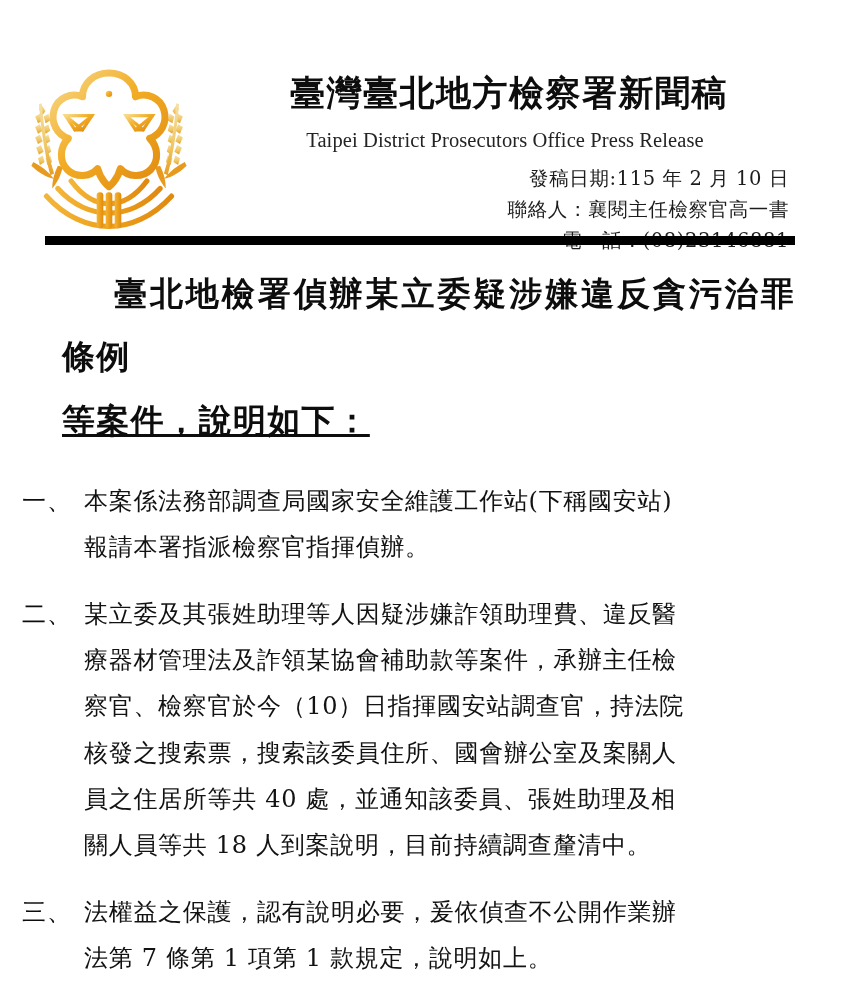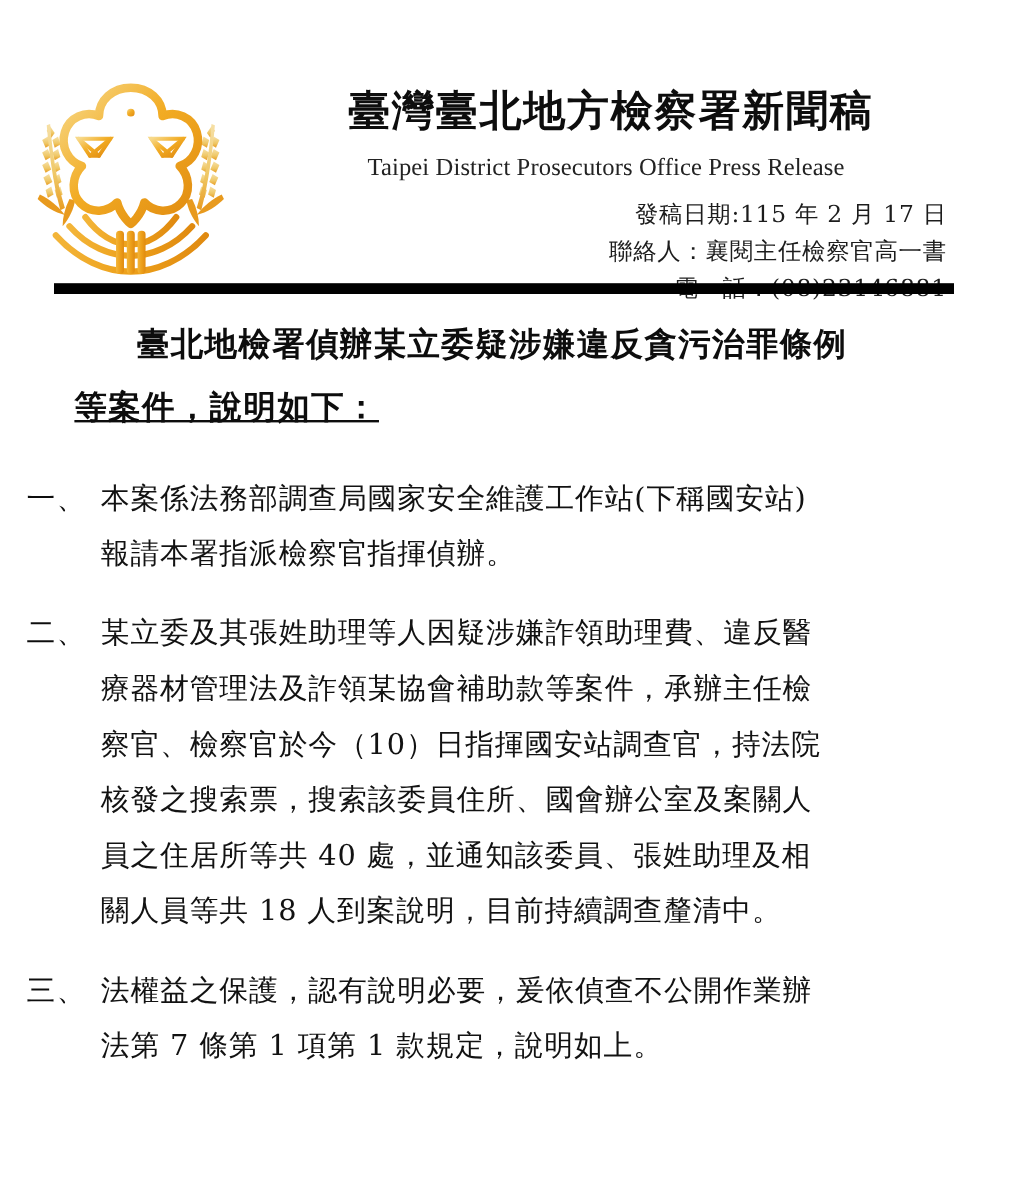--- a/index.html
+++ b/index.html
@@ -87,21 +87,21 @@
 
   
   .content {
     position: absolute;
     left: 0;
     top: 262px;
     width: 857px;
   }
 
   .headline {
-    font-size: 27px;
+    font-size: 33px;
     font-weight: bold;
     line-height: 1.92;
     letter-spacing: 1.2px;
     color: #0d0d0d;
     margin: 0;
     padding: 0 62px 0 62px;
     font-family: "DejaVu Serif", "Liberation Serif", serif;
     text-align: justify;
   }
   .headline .ln1 { display: block; text-indent: 52px; }
@@ -255,21 +255,21 @@
       </g>
     </svg>
   </div>
 
   <div class="header-text">
     <h1 class="doc-title">臺灣臺北地方檢察署新聞稿</h1>
 
     <div class="doc-subtitle">Taipei District Prosecutors Office Press Release</div>
 
     <div class="meta-block">
-      <div class="meta-line">發稿日期:115 年 2 月 17 日</div>
+      <div class="meta-line">發稿日期:115 年 2 月 10 日</div>
       <div class="meta-line">聯絡人：襄閱主任檢察官高一書</div>
       <div class="meta-line">電　話：(08)23146881</div>
     </div>
   </div>
 
   <div class="rule"></div>
 </div>
 
 <div class="content">
 

